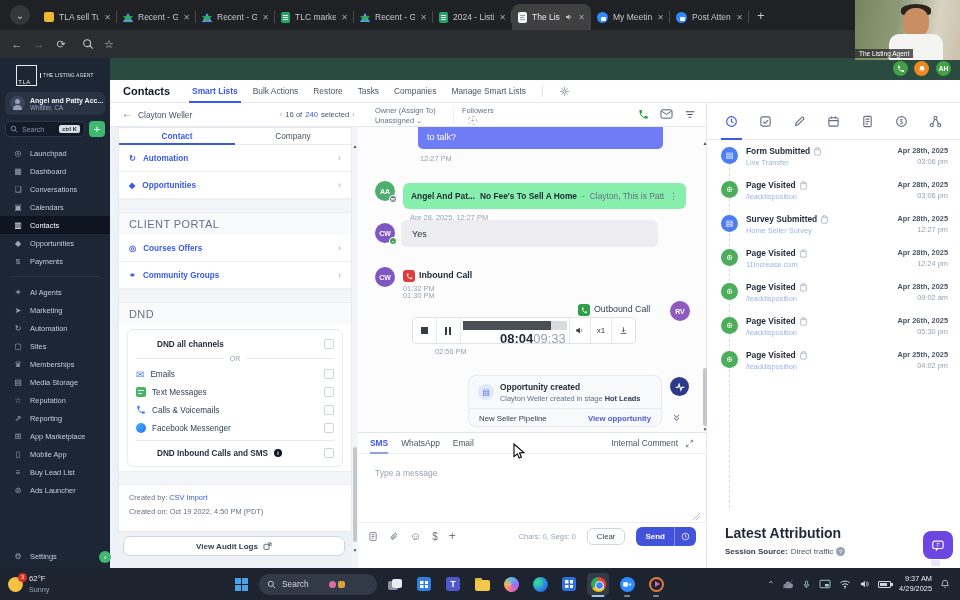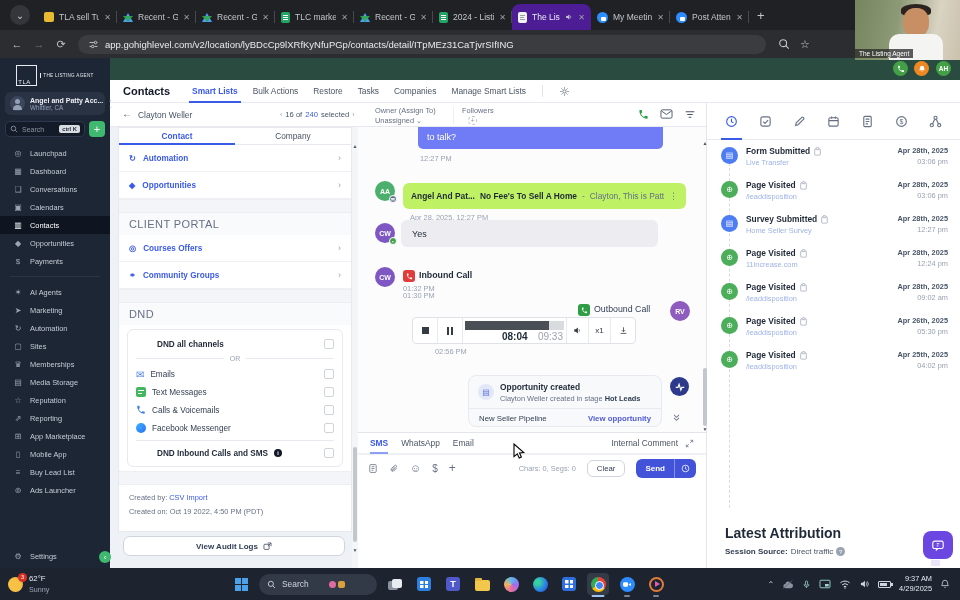--- a/index.html
+++ b/index.html
@@ -9,21 +9,21 @@
   .abs{position:absolute;}
   svg{display:block;}
 
   
   .tabstrip{position:absolute;left:0;top:0;width:960px;height:30px;background:#1f2125;display:flex;align-items:center;}
   .tabsearch{width:20px;height:20px;border-radius:50%;background:#33363b;color:#c6c9ce;font-size:10px;
     display:flex;align-items:center;justify-content:center;margin:0 8px 0 10px;}
   .btabs{display:flex;align-items:flex-end;height:30px;}
   .btab{position:relative;display:flex;align-items:center;gap:5px;width:79px;height:26px;margin-top:4px;
     padding:0 6px;color:#c3c6cb;font-size:8.5px;}
-  .btab.active{background:#4c1d95;border-radius:8px 8px 0 0;color:#e8eaed;}
+  .btab.active{background:#404040;border-radius:8px 8px 0 0;color:#e8eaed;}
   .btab .tsep{position:absolute;right:0;top:7px;height:12px;width:1px;background:#46494e;}
   .btab-label{white-space:nowrap;overflow:hidden;flex:1;}
   .tclose{color:#9aa0a6;font-size:8px;}
   .fav{width:11px;height:11px;flex:none;display:flex;align-items:center;justify-content:center;}
   .fav-note{background:#e8b931;border-radius:2px;width:10px;height:10px;}
   .fav-drive{width:0;height:0;border-left:5.5px solid transparent;border-right:5.5px solid transparent;border-bottom:9px solid #4c9ef8;position:relative;}
   .fav-drive:after{content:"";position:absolute;left:-5.5px;top:3px;border-left:5.5px solid transparent;border-right:5.5px solid transparent;border-bottom:6px solid #30a851;transform:rotate(180deg);opacity:.9;}
   .fav-sheets{background:#23a566;border-radius:2px;width:9px;height:11px;position:relative;}
   .fav-sheets:after{content:"";position:absolute;left:2px;top:3px;width:5px;height:5px;
     background:linear-gradient(#fff,#fff) 0 0/5px 1px no-repeat,linear-gradient(#fff,#fff) 0 2px/5px 1px no-repeat,linear-gradient(#fff,#fff) 0 4px/5px 1px no-repeat;}
@@ -130,36 +130,36 @@
 
   
   .convo{position:absolute;left:358px;top:127px;width:348px;height:305px;background:#fcfcfd;}
   .bubble-out{position:absolute;left:60px;top:0;width:245px;height:22px;background:#6f7cf5;border-radius:0 0 5px 5px;
     color:#fff;font-size:9px;padding:5px 9px;}
   .msg-time{position:absolute;font-size:7.4px;color:#98a2b3;}
   .avatar{position:absolute;width:20px;height:20px;border-radius:50%;color:#fff;font-size:7px;font-weight:bold;
     display:flex;align-items:center;justify-content:center;}
   .av-badge{position:absolute;right:-2px;bottom:-2px;width:8px;height:8px;border-radius:50%;border:1px solid #fff;
     display:flex;align-items:center;justify-content:center;font-size:4.5px;color:#fff;}
-  .email-card{position:absolute;left:45px;top:56px;width:283px;height:26px;background:#bef264;border-radius:6px;
+  .email-card{position:absolute;left:45px;top:56px;width:283px;height:26px;background:#86efac;border-radius:6px;
     display:flex;align-items:center;gap:5px;padding:0 8px;font-size:8.4px;color:#667085;}
   .email-card .from,.email-card .subj{color:#1f2937;font-weight:bold;white-space:nowrap;}
   .email-card .prev{white-space:nowrap;overflow:hidden;flex:1;}
   .kebab{color:#667085;font-size:9px;}
   .bubble-in{position:absolute;left:43px;top:93px;width:257px;height:27px;background:#ededf1;border-radius:6px;
     color:#1f2937;font-size:9px;display:flex;align-items:center;padding:0 11px;}
   .call-chip{position:absolute;width:12px;height:12px;border-radius:3px;display:flex;align-items:center;justify-content:center;}
   .call-lab{position:absolute;font-size:8.8px;color:#1f2937;font-weight:bold;}
   .player{position:absolute;left:54px;top:190px;width:224px;height:27px;background:#fff;border:1px solid #dfe3e8;border-radius:4px;
     display:flex;align-items:stretch;}
   .pl-btn{width:25px;display:flex;align-items:center;justify-content:center;border-right:1px solid #e7e9ee;color:#343b43;}
   .pl-prog{flex:1;padding:3px 0 0;border-right:1px solid #e7e9ee;position:relative;}
   .pl-track{margin:0 2px;height:9px;background:#d8dcdf;}
   .pl-fill{height:9px;width:85%;background:#4a4f55;}
-  .pl-times{display:flex;justify-content:space-between;padding:1px 3px 0;font-size:10px;color:#9aa3ad;margin-left:36px;}
+  .pl-times{display:flex;justify-content:space-between;padding:1px 3px 0;font-size:13px;color:#9aa3ad;margin-left:36px;}
   .pl-times b{color:#1f2937;}
   .pl-x1{font-size:8px;color:#343b43;}
   .pause-bars{display:flex;gap:2px;}
   .pause-bars i{width:2px;height:8px;background:#343b43;}
   .stop-sq{width:7px;height:7px;background:#343b43;}
   .opp-card{position:absolute;left:110px;top:248px;width:194px;height:52px;background:#f8f9fb;border:1px solid #e8eaf0;border-radius:8px;}
   .opp-ic{position:absolute;left:9px;top:8px;width:16px;height:16px;border-radius:50%;background:#e3e8f8;color:#5b6ee1;
     font-size:8px;display:flex;align-items:center;justify-content:center;}
   .opp-title{position:absolute;left:31px;top:6px;font-size:8.4px;font-weight:bold;color:#1f2937;}
   .opp-desc{position:absolute;left:31px;top:18px;font-size:7.4px;color:#667085;}
@@ -336,28 +336,20 @@
     <span class="tsep"></span>
         </div>
       </div>
     <div class="newtab">+</div>
   </div>
 
   <div class="urlbar">
     <span class="navbtn">←</span>
     <span class="navbtn dim">→</span>
     <span class="navbtn">⟳</span>
-    <div class="urlpill">
-      <svg width="11" height="11" viewBox="0 0 14 14" fill="none" stroke="#c3c6cb" stroke-width="1.2">
-          <path d="M2 4.5h6M11.5 4.5H12M2 9.5h2M8.5 9.5H12"></path>
-          <circle cx="9.5" cy="4.5" r="1.6"></circle>
-          <circle cx="6" cy="9.5" r="1.6"></circle>
-        </svg>
-      <span class="urltext">app.gohighlevel.com/v2/location/lyBDcCp9lXRfKyNfuPGp/contacts/detail/ITpMEz31CaTjvrSIfING</span>
-    </div>
     <span class="tool-ic" style="margin-left:8px;">
       <svg width="12" height="12" viewBox="0 0 14 14" fill="none" stroke="#c3c6cb" stroke-width="1.3">
           <circle cx="6" cy="6" r="4"></circle>
           <path d="M9 9l3.5 3.5"></path>
         </svg>
     </span>
     <span class="tool-ic" style="font-size:11px;margin-left:6px;">☆</span>
   </div>
 
   <div class="webcam">
@@ -757,20 +749,24 @@
           <span class="cmp-tab">WhatsApp</span>
           <span class="cmp-tab">Email</span>
         </span>
       <span class="int-comment">
         <span>Internal Comment</span>
         <svg width="9" height="9" viewBox="0 0 14 14" fill="none" stroke="#667085" stroke-width="1.2">
             <path d="M8.5 2H12v3.5M5.5 12H2V8.5M12 2L8 6M2 12l4-4"></path>
           </svg>
       </span>
     </div>
+    <div class="cmp-body">
+      <span class="placeholder">Type a message</span>
+      <span class="resize"></span>
+    </div>
     <div class="cmp-bar">
       <span>
         <svg width="10" height="11" viewBox="0 0 14 14" fill="none" stroke="#667085" stroke-width="1.1">
             <rect x="2.5" y="1.5" width="9" height="11" rx="1.5"></rect>
             <path d="M5 4.5h4M5 7h4M5 9.5h2.5"></path>
           </svg>
       </span>
       <span>
         <svg width="10" height="11" viewBox="0 0 14 14" fill="none" stroke="#667085" stroke-width="1.1">
             <path d="M10.5 6.5l-4 4a2.3 2.3 0 01-3.2-3.2l4.5-4.5a1.6 1.6 0 012.3 2.3L5.8 9.4a.9.9 0 01-1.3-1.3l3.8-3.7"></path>

